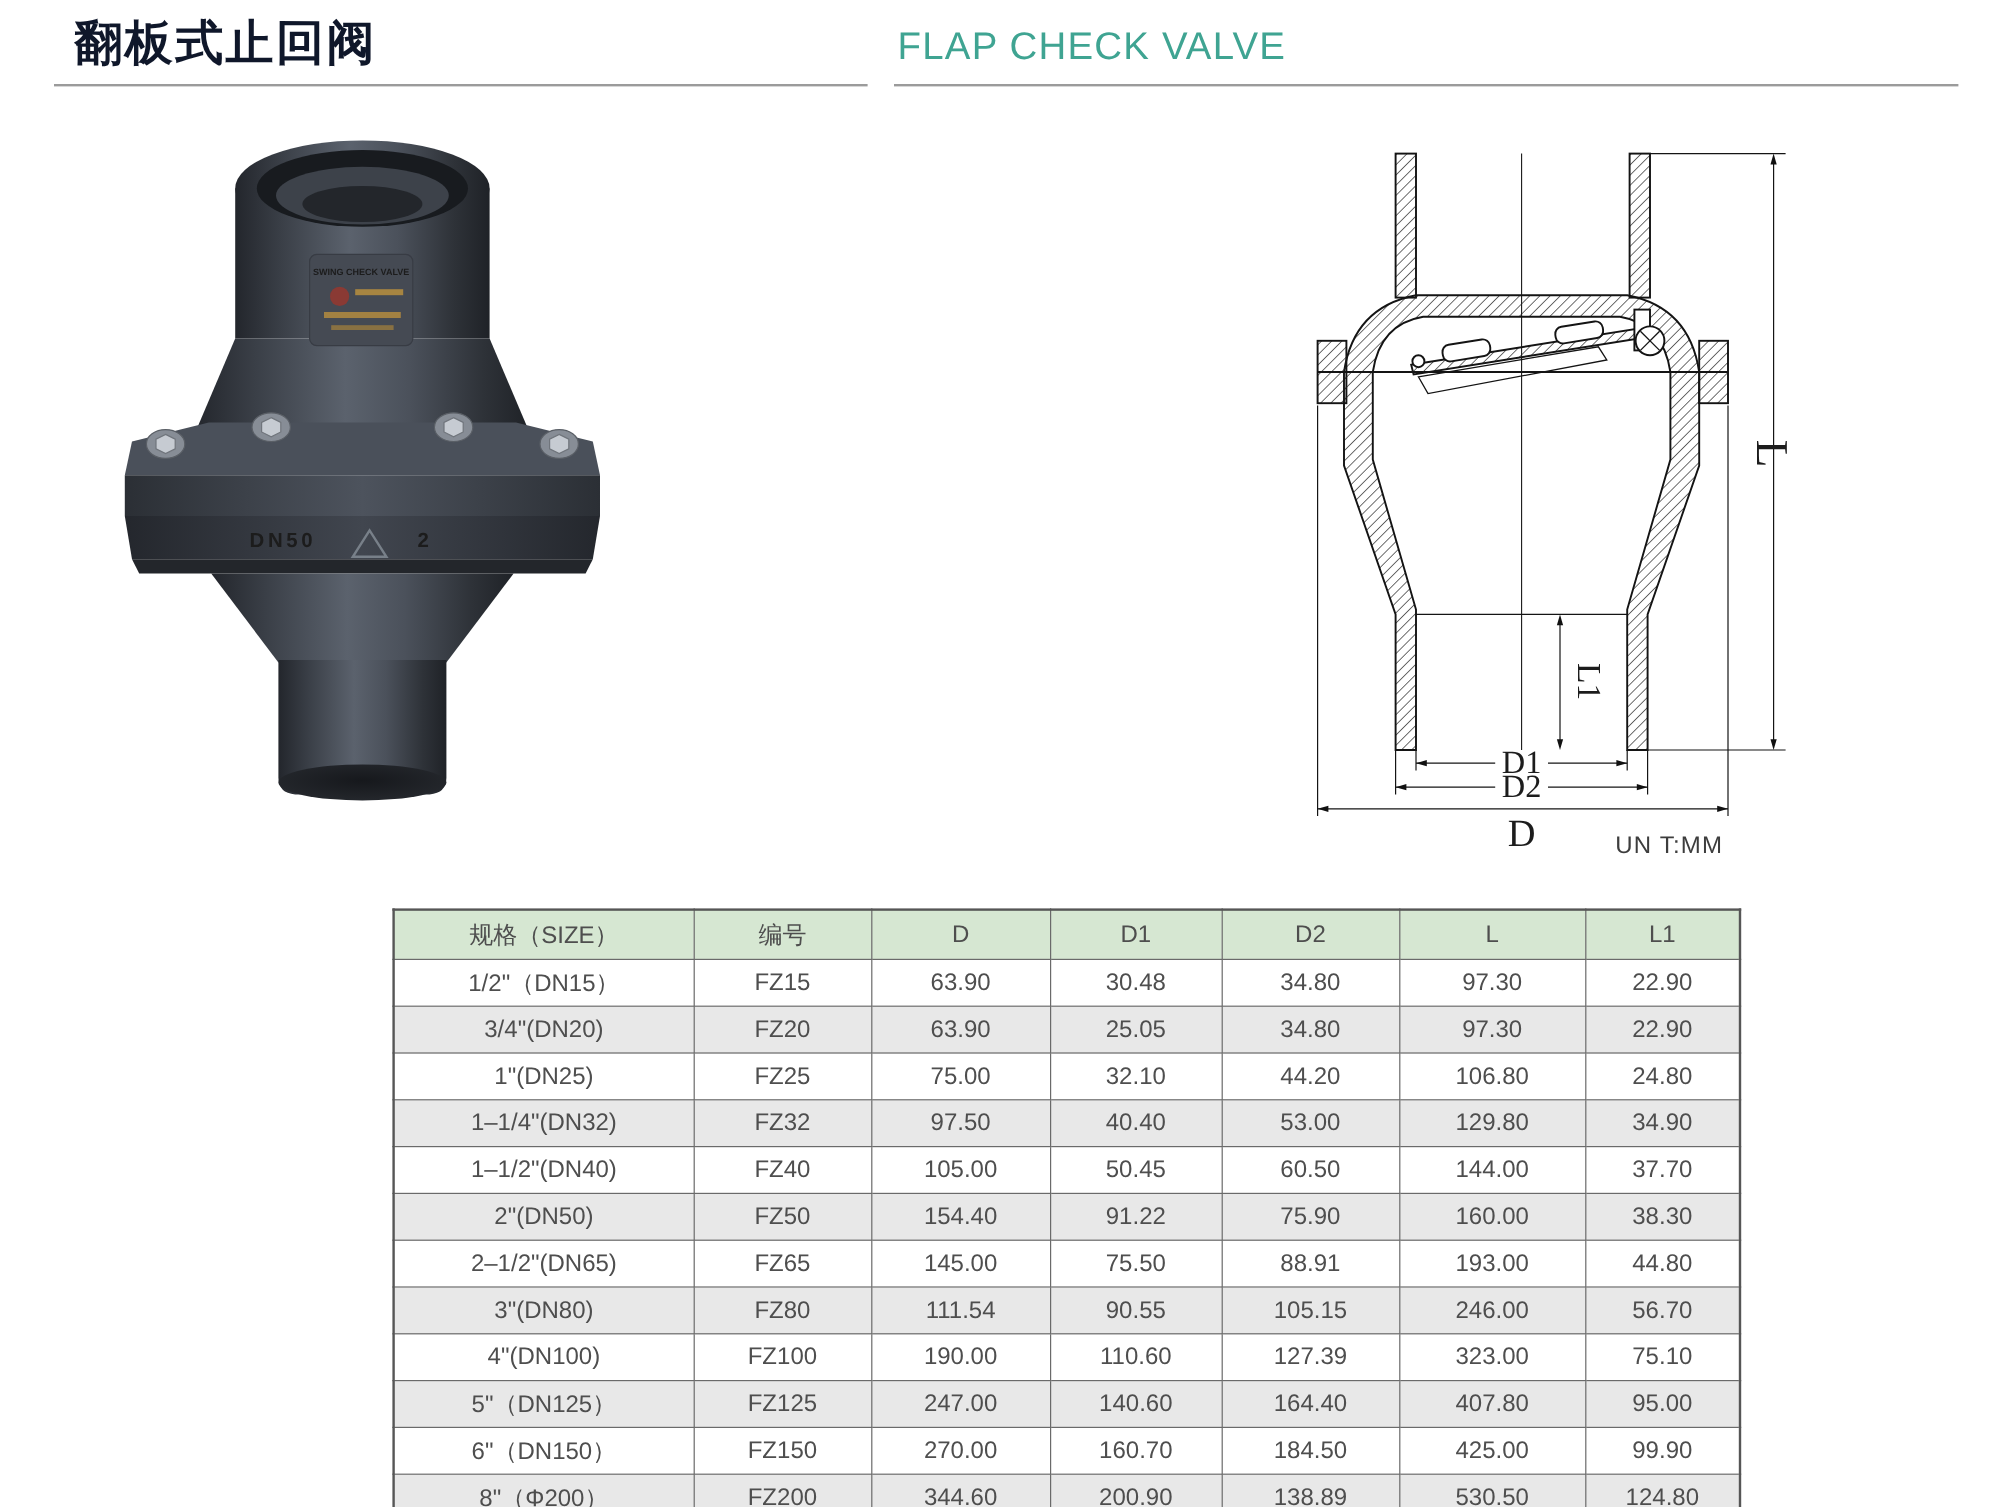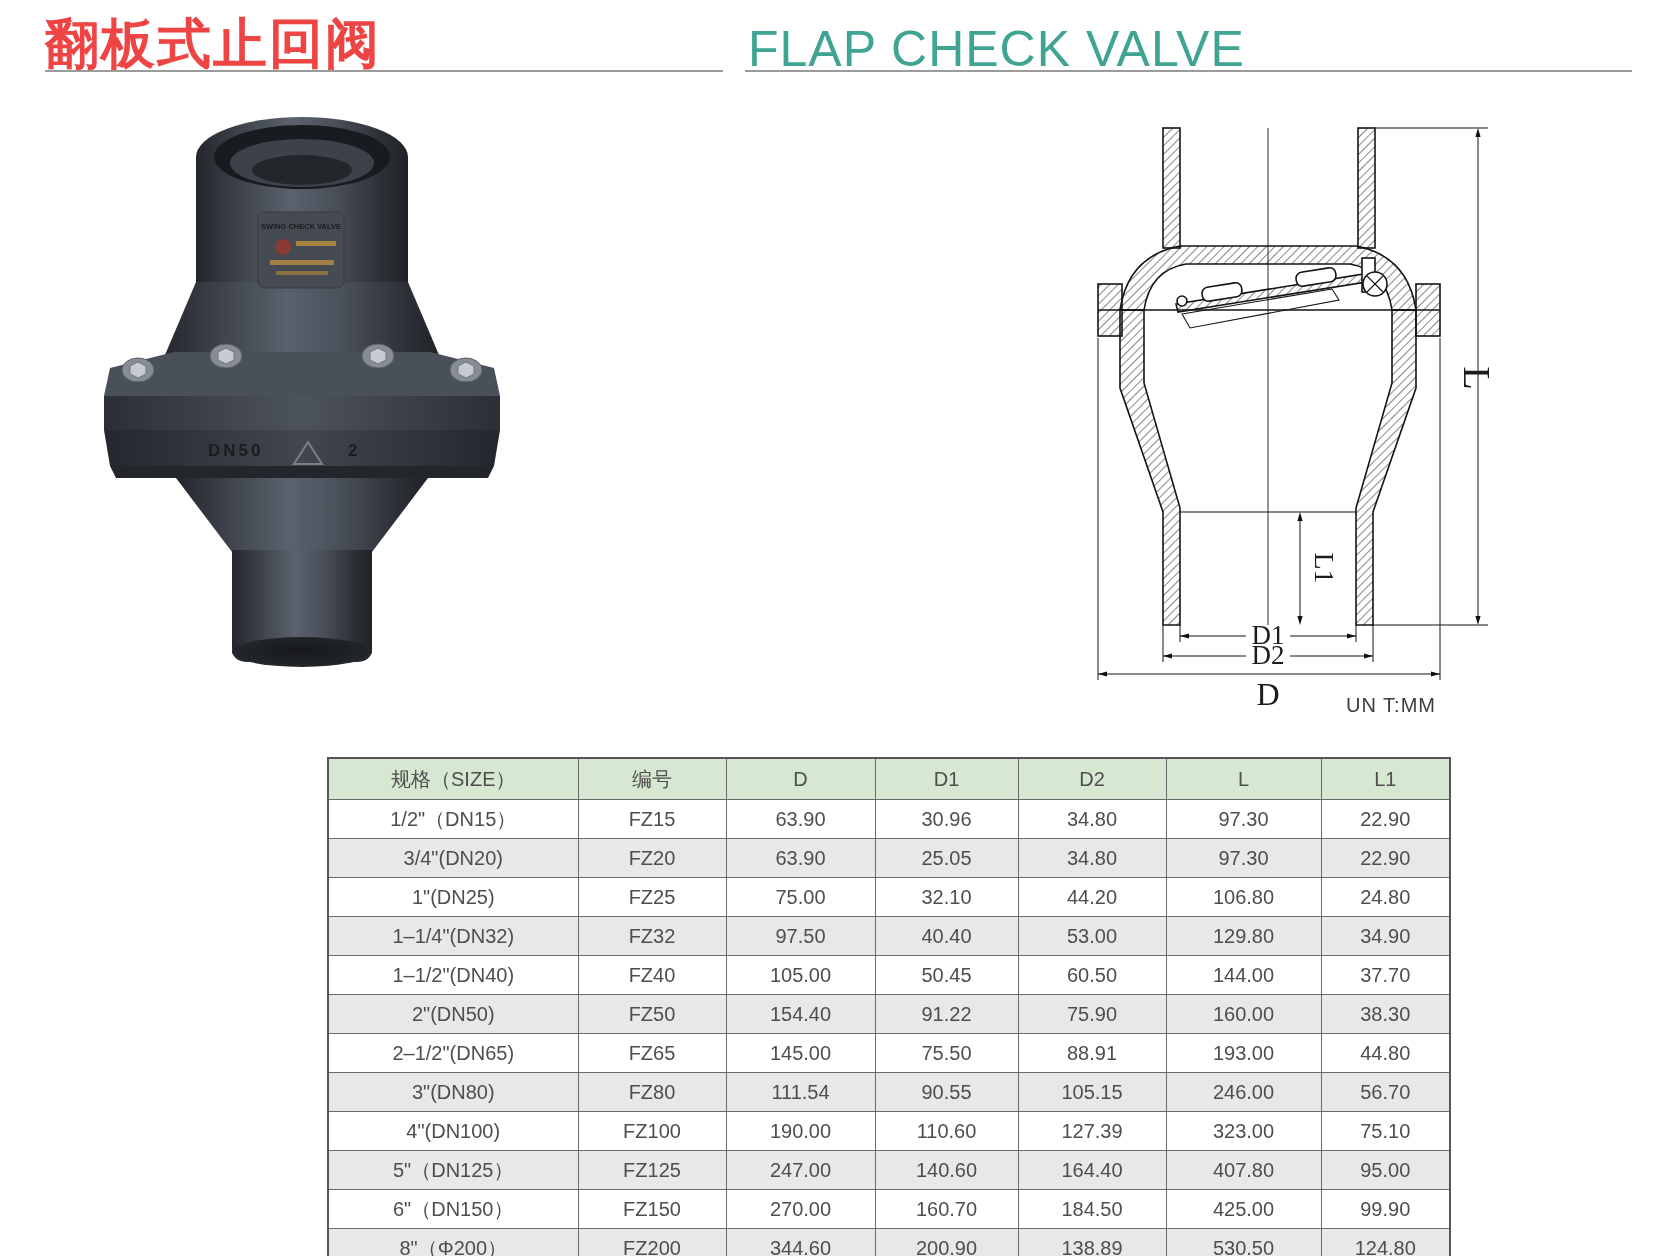--- a/index.html
+++ b/index.html
@@ -1,21 +1,21 @@
 <!DOCTYPE html>
 <html><head>
 <meta charset="utf-8">
 <style>
   html,body{margin:0;padding:0;background:#ffffff;}
   body{width:1674px;height:1256px;position:relative;font-family:"Liberation Sans",sans-serif;overflow:hidden;}
   .abs{position:absolute;}
 
   
-  .title-zh{left:45px;top:8px;font-size:54px;font-weight:600;color:#ef4444;letter-spacing:2px;}
-  .title-en{left:748px;top:20px;font-size:50px;font-weight:500;color:#3fa492;letter-spacing:1px;}
+  .title-zh{left:62px;top:8px;font-size:40px;font-weight:600;color:#0f172a;letter-spacing:2px;}
+  .title-en{left:748px;top:20px;font-size:32px;font-weight:500;color:#3fa492;letter-spacing:1px;}
   .rule{height:2px;background:#9b9b9b;top:70px;}
   .rule-zh{left:45px;width:678px;}
   .rule-en{left:745px;width:887px;}
 
   
   .unit-note{left:1346px;top:694px;font-size:20px;color:#3d3d3d;letter-spacing:1px;}
 
   
   table.spec{position:absolute;left:327px;top:737px;border-collapse:collapse;table-layout:fixed;
              border:2px solid #565656;margin-top:20px;}
@@ -224,21 +224,21 @@
       <th>D2</th>
       <th>L</th>
       <th>L1</th>
     </tr>
   </thead>
   <tbody>
     <tr>
       <td>1/2"（DN15）</td>
       <td>FZ15</td>
       <td>63.90</td>
-      <td>30.96</td>
+      <td>30.48</td>
       <td>34.80</td>
       <td>97.30</td>
       <td>22.90</td>
     </tr>
     <tr>
       <td>3/4"(DN20)</td>
       <td>FZ20</td>
       <td>63.90</td>
       <td>25.05</td>
       <td>34.80</td>

